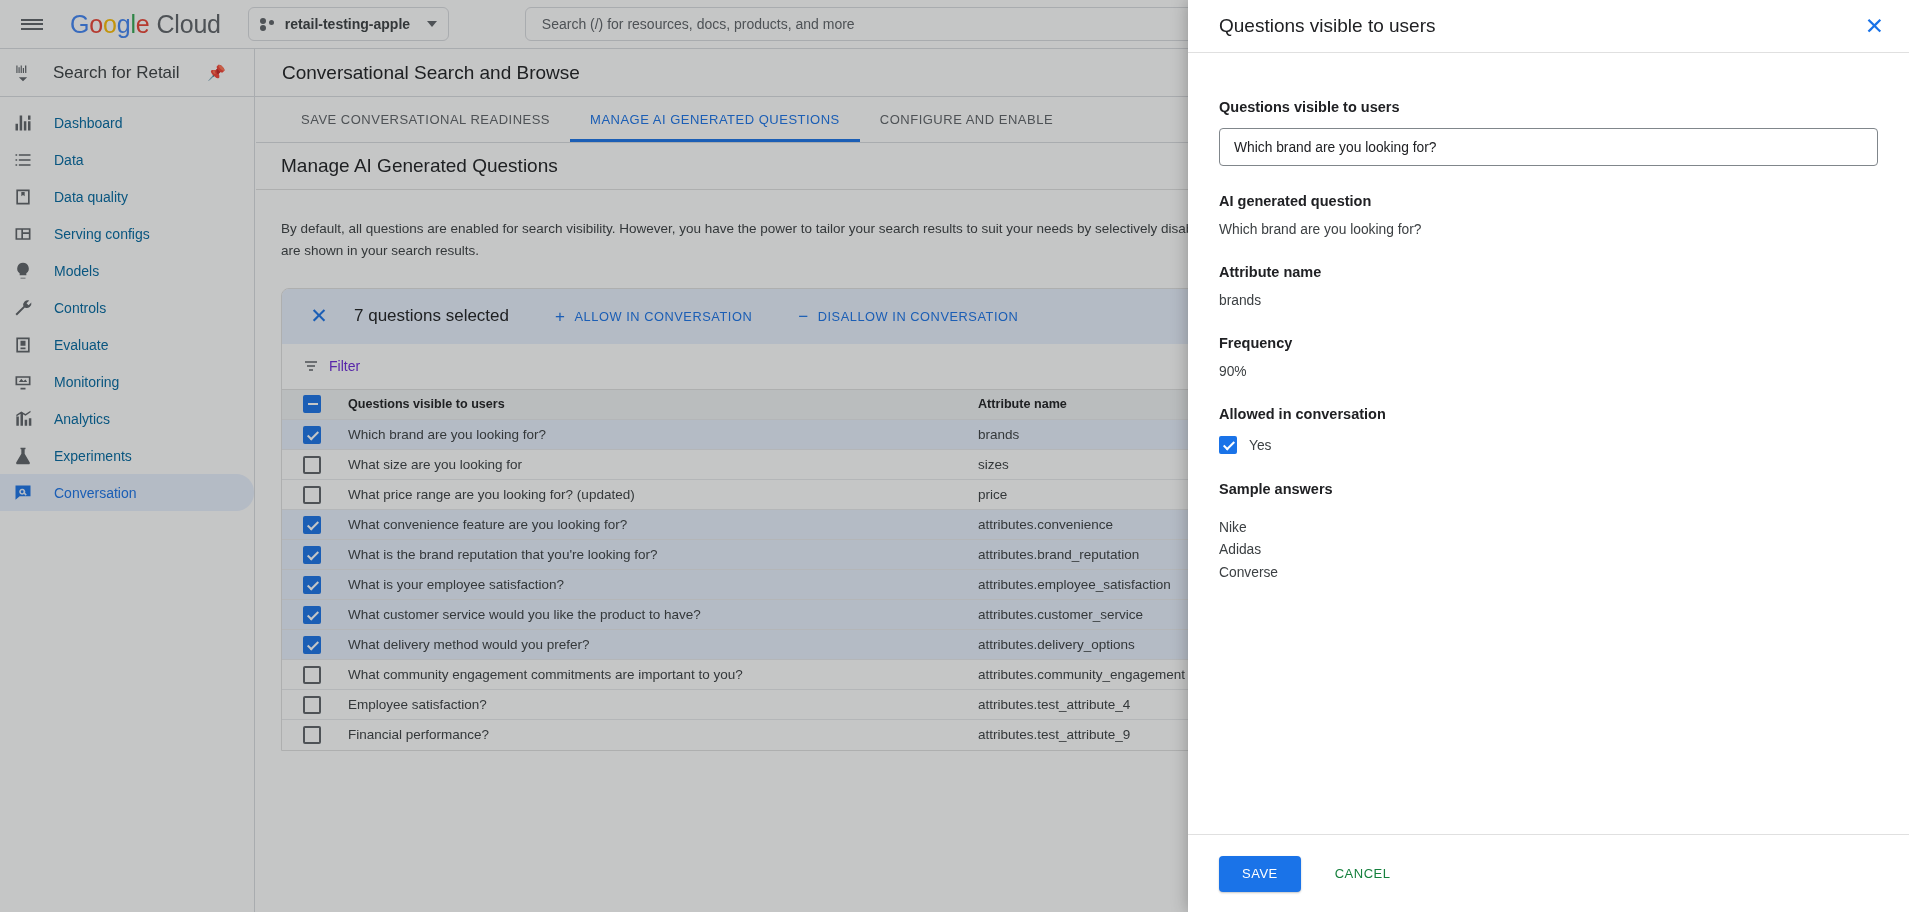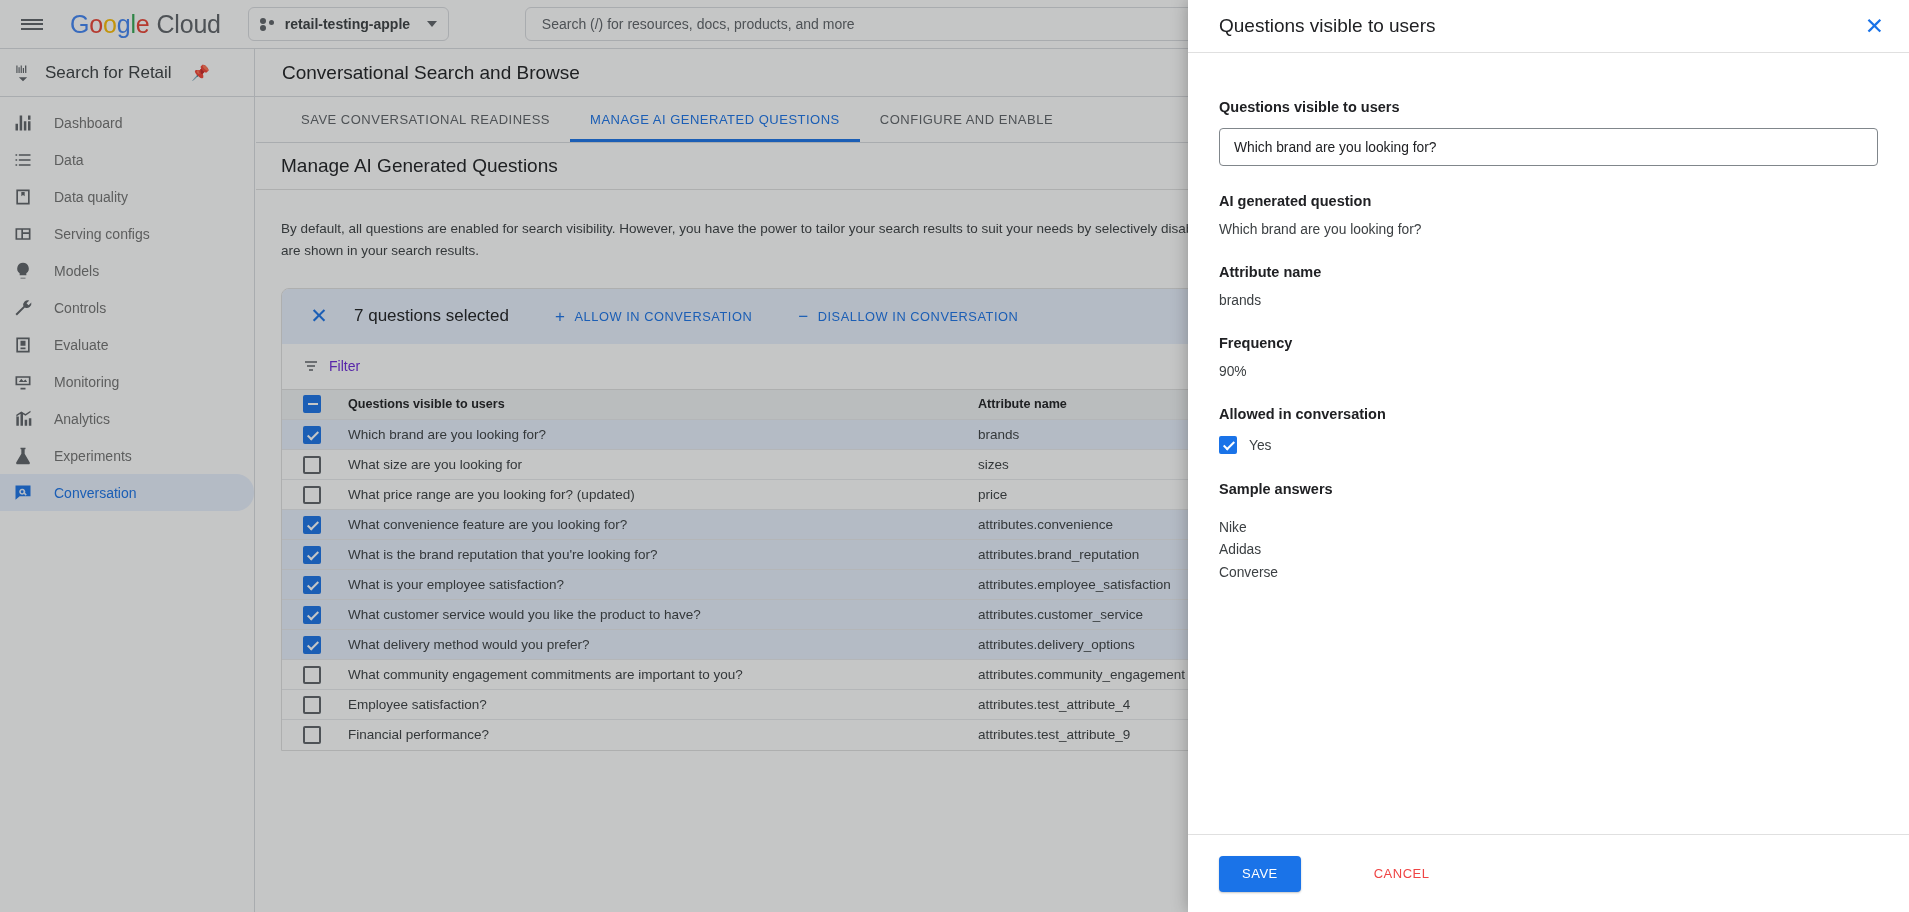--- a/index.html
+++ b/index.html
@@ -46,36 +46,36 @@
     display:flex; align-items:center; padding: 0 16px;
     font-size: 14px; color: #5f6368; background: #fff;
   }
 
   
   .prodbar {
     position: absolute; top: 49px; left: 0; right: 0; height: 48px;
     border-bottom: 1px solid #dadce0; background:#fff; display:flex;
   }
   .prod-left {
-    width: 255px; height: 100%; display:flex; align-items:center; gap: 12px;
+    width: 255px; height: 100%; display:flex; align-items:center; gap: 20px;
     padding-left: 13px; border-right: 1px solid #dadce0;
   }
   .prod-title { font-size: 17px; color:#3c4043; white-space:nowrap; }
   .pin-icon { margin-left: 8px; color:#5f6368; font-size:15px; }
   .page-title-wrap { flex:1; display:flex; align-items:center; padding-left:27px; }
   .page-title { font-size: 19px; color:#202124; }
 
   
   .sidebar {
     position:absolute; top: 97px; left:0; width: 255px; bottom:0;
     background:#fff; border-right:1px solid #dadce0; padding-top: 7px;
   }
   .nav-item {
     display:flex; align-items:center; height: 37px; padding-left: 13px;
-    font-size: 14px; color:#737373; cursor:pointer; gap: 21px;
+    font-size: 14px; color:#0369a1; cursor:pointer; gap: 21px;
     border-top-right-radius: 18px; border-bottom-right-radius: 18px;
     margin-right: 0;
   }
   .nav-item.active { background:#e8f0fe; color:#1a73e8; }
   .nav-item.active .ico svg { fill:#1a73e8; }
   .ico { width: 20px; height:20px; display:flex; align-items:center; justify-content:center; flex:none; }
   .ico svg { fill:#5f6368; }
 
   
   .content { position:absolute; top: 97px; left: 256px; right:0; bottom:0; background:#fff; overflow:hidden; }
@@ -138,27 +138,27 @@
   .pf-label { font-size:14.5px; font-weight:700; color:#202124; }
   .pf-value { font-size:13.8px; color:#3c4043; margin-top: 13px; }
   .pf-group { margin-bottom: 27px; }
   .text-input {
     margin-top: 13px; height: 38px; border:1px solid #80868b; border-radius:4px;
     display:flex; align-items:center; padding: 0 14px; font-size:13.8px; color:#202124; width: 100%;
   }
   .yes-row { display:flex; align-items:center; gap:12px; margin-top: 14px; }
   .yes-row .lbl { font-size:13.8px; color:#3c4043; }
   .sample-line { font-size:13.8px; color:#3c4043; line-height: 1.62; }
-  .panel-foot { border-top:1px solid #e0e0e0; height: 78px; display:flex; align-items:center; padding: 10px 31px; gap: 19px; }
+  .panel-foot { border-top:1px solid #e0e0e0; height: 78px; display:flex; align-items:center; padding: 10px 31px; gap: 26px; }
   .btn-save {
     background:#1a73e8; color:#fff; border:none; border-radius:4px; height:36px; padding: 0 23px;
     font-size:13px; letter-spacing:.5px; font-family:inherit; cursor:pointer;
     box-shadow: 0 1px 2px rgba(60,64,67,.3);
   }
-  .btn-cancel { background:none;border:none;color:#ef4444;font-size:13px;letter-spacing:.5px;font-family:inherit;cursor:pointer;padding:0 8px;height:36px;margin-left:46px;}
+  .btn-cancel { background:none;border:none;color:#15803d;font-size:13px;letter-spacing:.5px;font-family:inherit;cursor:pointer;padding:0 8px;height:36px;}
 </style>
 </head>
 <body>
 
 <div id="app">
 
   <div id="base">
 
     <div class="topbar">
       <div class="hamburger">

